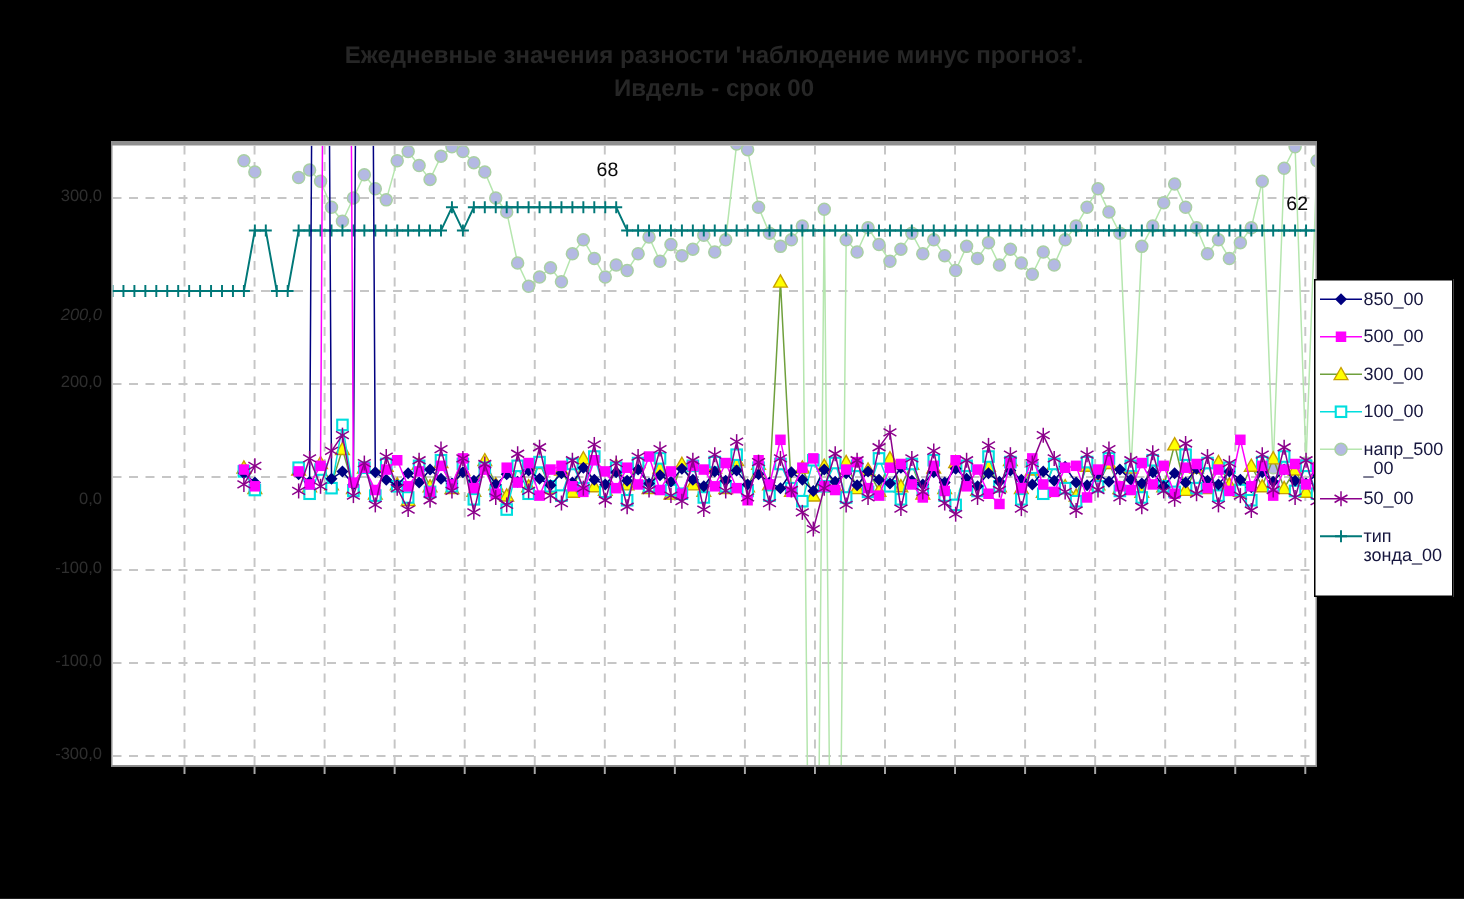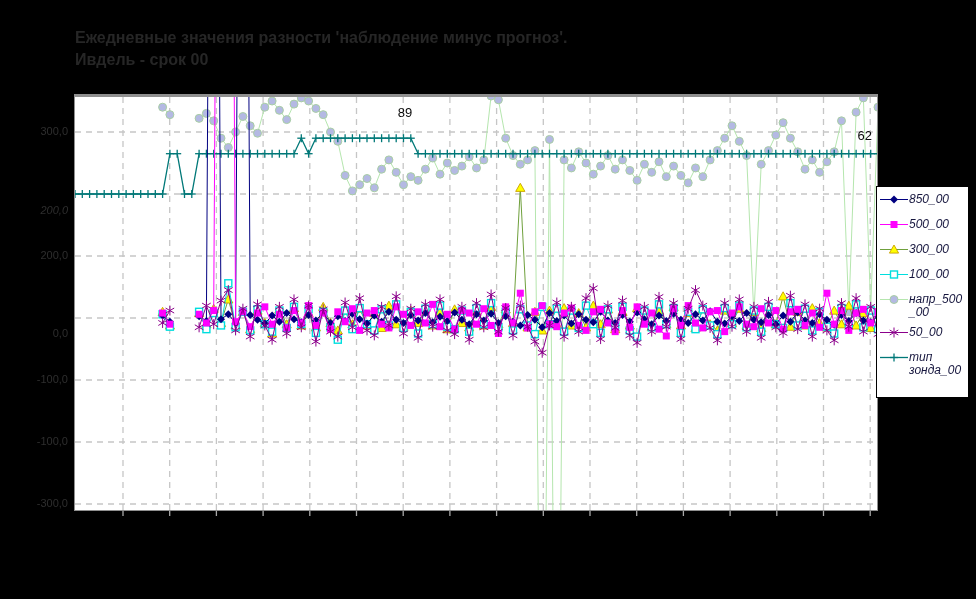--- a/index.html
+++ b/index.html
@@ -1,29 +1,29 @@
 <!DOCTYPE html>
 <html><head>
 <meta charset="utf-8">
 <style>
   html,body{margin:0;padding:0;background:#000;}
   body{width:976px;height:599px;overflow:hidden;font-family:"Liberation Sans",sans-serif;}
   .stage{position:relative;width:976px;height:599px;background:#000;}
-  .title{position:absolute;left:75px;top:27px;width:802px;text-align:left;
+  .title{position:absolute;left:75px;top:27px;width:802px;text-align:center;
          color:#262626;font-weight:bold;font-size:16px;line-height:22px;}
   .plot{position:absolute;left:74px;top:94px;width:802px;height:413px;background:#fff;
         border-top:3px solid #8f8f8f;border-left:1px solid #8f8f8f;
         border-right:1px solid #8f8f8f;border-bottom:1px solid #8f8f8f;
         overflow:hidden;}
   .plot svg{position:absolute;left:0;top:0;}
   .ann{position:absolute;color:#0a0a0a;font-size:13px;white-space:nowrap;}
   .ylab{position:absolute;left:6px;width:62px;text-align:right;color:#2e2e2e;font-size:11px;}
   .bticks{position:absolute;left:75px;top:511px;width:802px;height:7px;overflow:visible;}
   .legend{position:absolute;left:876px;top:186px;width:93px;background:#fff;
-          border:1px solid #000;box-sizing:border-box;padding:6px 1px 3px 2px;font-style:italic;}
+          border:1px solid #000;box-sizing:border-box;padding:6px 1px 3px 2px;}
   .lrow{display:flex;align-items:flex-start;margin-bottom:12px;}
   .lrow.tall{margin-bottom:7px;}
   .lrow:last-child{margin-bottom:17px;}
   .licon{flex:0 0 30px;height:13px;}
   .llab{font-size:12px;line-height:13px;color:#16163e;white-space:pre-line;}
 </style>
 </head>
 <body>
 
 <div class="stage">
@@ -1079,21 +1079,21 @@
           <line x1="784.1" y1="237.14" x2="792.6999999999999" y2="232.14" stroke="#8b008b" stroke-width="1"></line>
           <line x1="795.6999999999999" y1="204.84" x2="795.6999999999999" y2="214.84" stroke="#8b008b" stroke-width="1"></line>
           <line x1="791.4" y1="207.34" x2="799.9999999999999" y2="212.34" stroke="#8b008b" stroke-width="1"></line>
           <line x1="791.4" y1="212.34" x2="799.9999999999999" y2="207.34" stroke="#8b008b" stroke-width="1"></line>
           <line x1="803" y1="232.12" x2="803" y2="242.12" stroke="#8b008b" stroke-width="1"></line>
           <line x1="798.7" y1="234.62" x2="807.3" y2="239.62" stroke="#8b008b" stroke-width="1"></line>
           <line x1="798.7" y1="239.62" x2="807.3" y2="234.62" stroke="#8b008b" stroke-width="1"></line>
         </g>
       </svg>
     <div id="anns">
-        <div class="ann" style="left: 322.69px; top: 7.84px;">89</div>
+        <div class="ann" style="left: 322.69px; top: 7.84px;">68</div>
         <div class="ann" style="left: 782.59px; top: 31.4px;">62</div>
       </div>
   </div>
 
   <svg class="bticks" id="bticks" width="802" height="7">
       <line x1="48" y1="0" x2="48" y2="5" stroke="#a8a8a8" stroke-width="1.3"></line>
       <line x1="94.7" y1="0" x2="94.7" y2="5" stroke="#a8a8a8" stroke-width="1.3"></line>
       <line x1="141.4" y1="0" x2="141.4" y2="5" stroke="#a8a8a8" stroke-width="1.3"></line>
       <line x1="188.10000000000002" y1="0" x2="188.10000000000002" y2="5" stroke="#a8a8a8" stroke-width="1.3"></line>
       <line x1="234.8" y1="0" x2="234.8" y2="5" stroke="#a8a8a8" stroke-width="1.3"></line>

